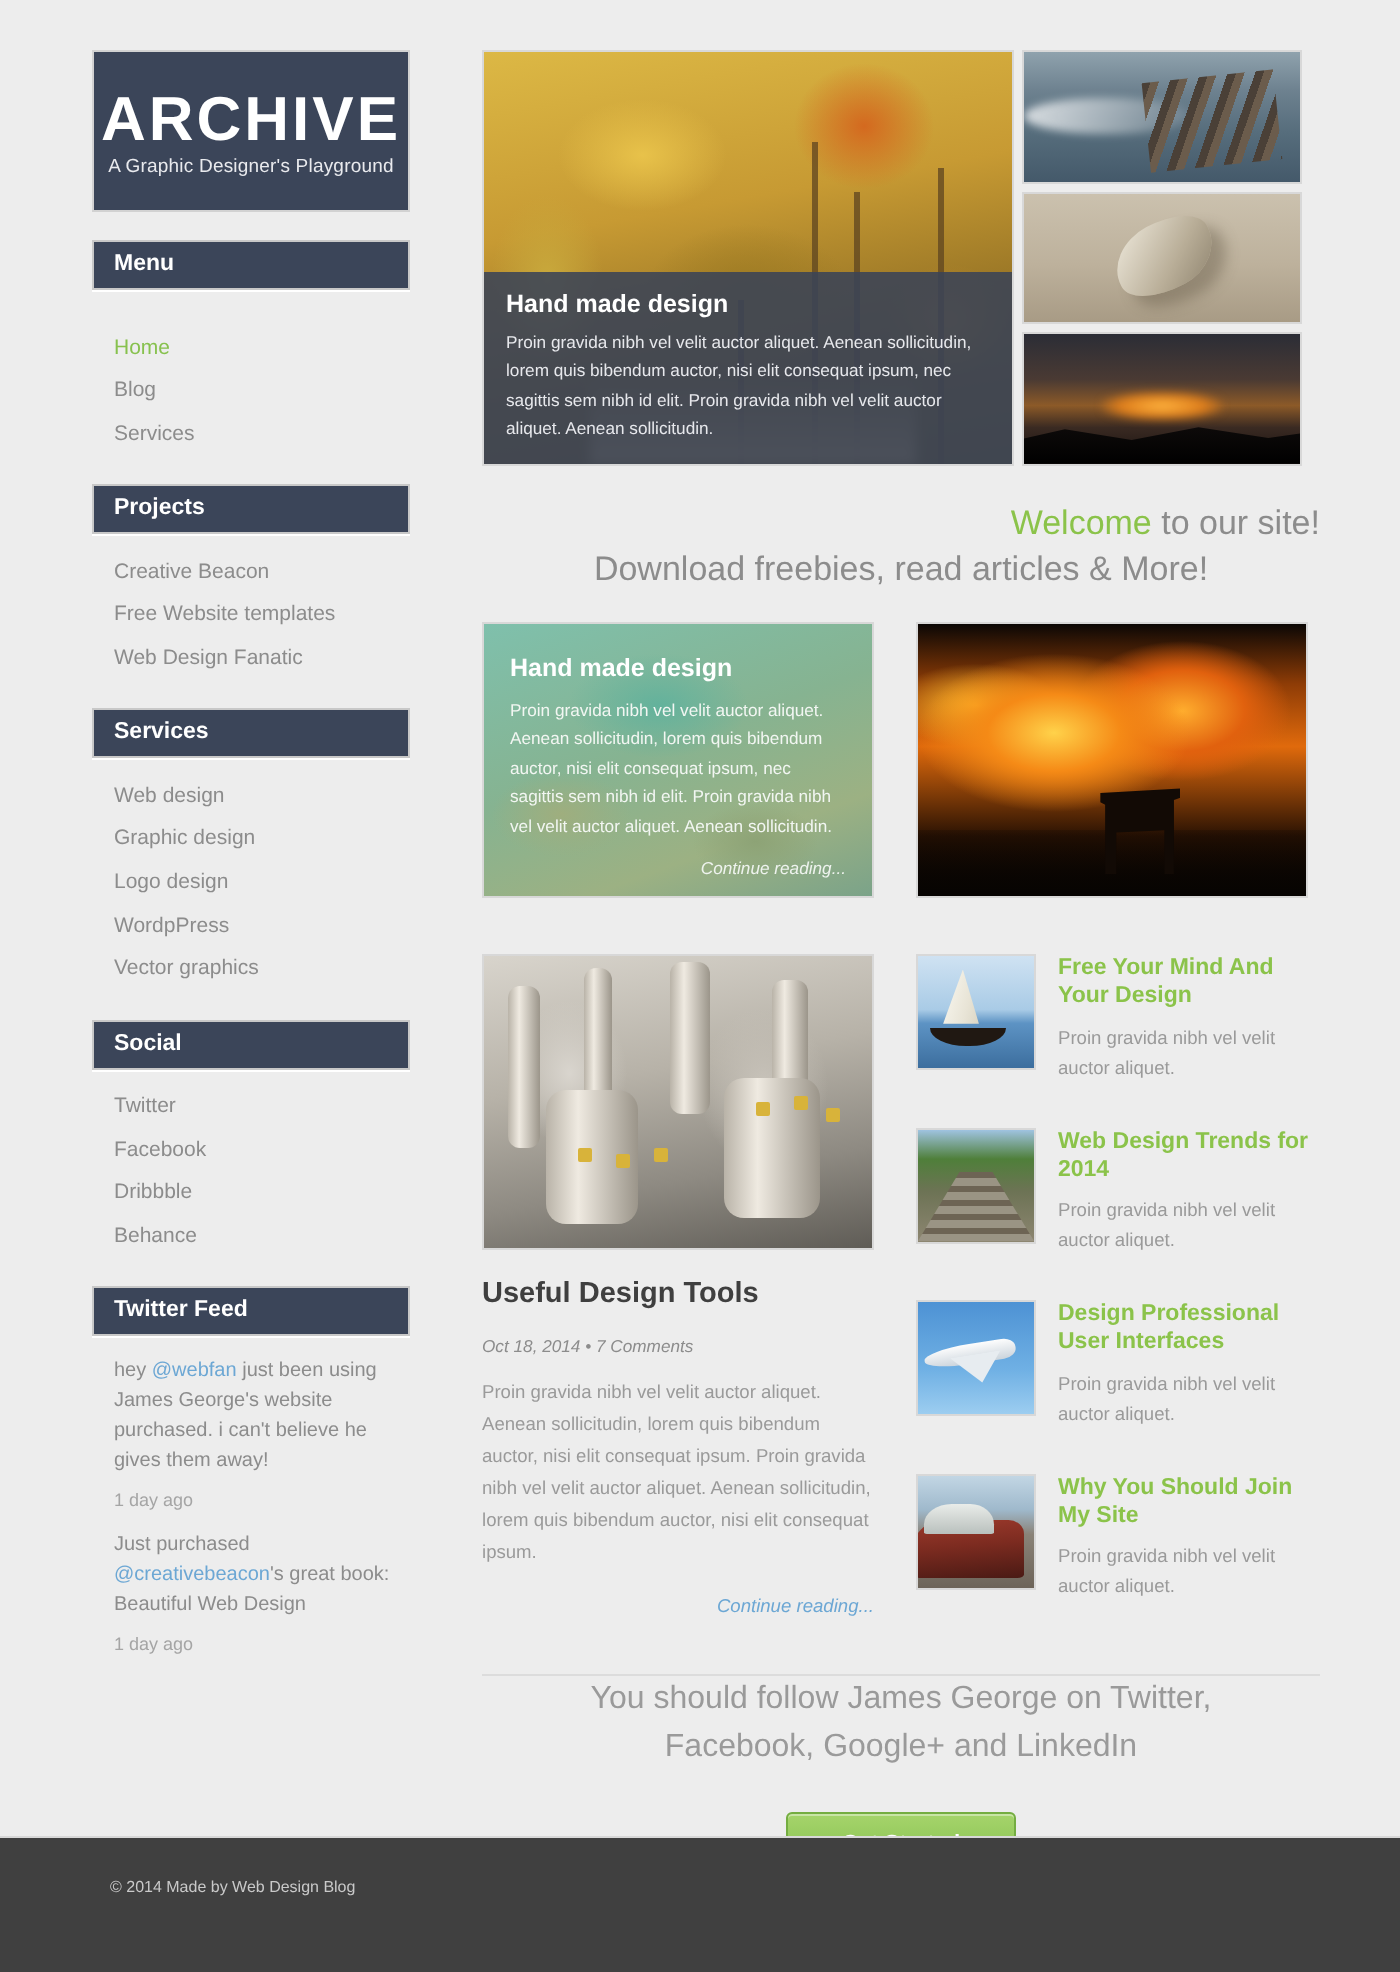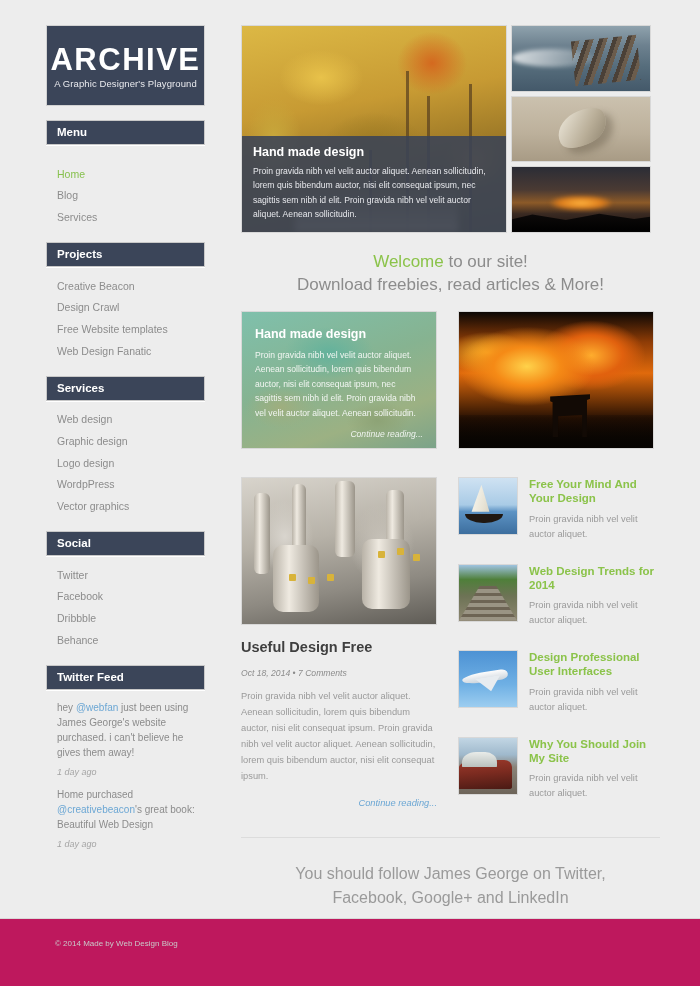--- a/index.html
+++ b/index.html
@@ -37,41 +37,41 @@
   }
   .sec-list { list-style: none; margin: 8px 0 0 0; }
   .sec-list li {
     font-size: 10.5px; color: #8c8c8c; padding: 3.5px 0 3.5px 11px;
     line-height: 1.4;
   }
   .sec-list li.active { color: #87c14e; margin-top: 18px; }
   .tweet { padding: 10px 6px 0 11px; }
   .tweet-text { font-size: 10px; color: #8c8c8c; line-height: 1.5; }
   .tweet-text .handle { color: #6ca7d4; }
-  .tweet-time { font-size: 9px; color: #a5a5a5; margin-top: 7px; font-style: italic; }
+  .tweet-time { font-size: 9px; color: #a5a5a5; margin-top: 7px; }
 
   
   .hero { display: flex; gap: 4px; }
   .hero-main {
     position: relative; width: 266px; height: 208px;
     border: 1px solid #d8d8d8; background: #caa03c; overflow: hidden;
   }
   .hero-side { display: flex; flex-direction: column; gap: 4px; width: 140px; }
   .hero-thumb { height: 66.6px; border: 1px solid #d8d8d8; overflow: hidden; position: relative; }
   .hero-cap {
     position: absolute; left: 0; right: 0; bottom: 0;
     background: rgba(58,67,86,.88); color: #fff;
     padding: 9px 11px 11px;
   }
   .hero-cap h3 { font-size: 12.5px; font-weight: bold; margin-bottom: 5px; }
   .hero-cap p { font-size: 8.6px; line-height: 1.65; color: #e7e8ec; }
 
   
   .welcome { text-align: center; padding: 19px 0 16px; }
-  .welcome .l1 { font-size: 17px; color: #8c8c8c; }
+  .welcome .l1 { font-size: 17px; color: #8c8c8c; text-align: right; }
   .welcome .l1 .hl { color: #8bc34a; }
   .welcome .l2 { font-size: 17px; color: #8c8c8c; margin-top: 3px; }
 
   
   .cards { display: flex; gap: 21px; }
   .card-green {
     position: relative; width: 196px; height: 138px;
     border: 1px solid #d8d8d8; overflow: hidden;
     background: linear-gradient(150deg,#8dbf8a 0%,#6fb39c 40%,#a9c49a 75%,#7eb08a 100%);
   }
@@ -107,35 +107,35 @@
   .art-thumb {
     width: 60px; height: 58px; flex: 0 0 60px;
     border: 1px solid #d8d8d8; overflow: hidden; position: relative;
   }
   .art-item h4 {
     font-size: 11.5px; color: #8bc34a; font-weight: bold; line-height: 1.25;
   }
   .art-item p { font-size: 9.3px; color: #9a9a9a; line-height: 1.6; margin-top: 6px; }
 
   
-  .cta { margin: 14px 0 0 0; padding-top: 24px; border-top: 1px solid #dcdcdc; text-align: center; }
+  .cta { margin: 14px 0 0 0; border-top: 1px solid #dcdcdc; text-align: center; }
   .cta-text { font-size: 16px; color: #9a9a9a; line-height: 1.5; }
   .cta-btn {
     display: inline-block; margin-top: 20px;
     background: linear-gradient(#a5d46b,#83be4c);
     border: 1px solid #74ad41; border-radius: 3px;
     color: #fff; font-size: 11px; font-weight: bold;
     padding: 9px 27px; box-shadow: inset 0 1px 0 rgba(255,255,255,.4);
     cursor: pointer;
   }
 
   
   .footer {
     position: absolute; left: 0; bottom: 0; width: 700px; height: 68px;
-    background: #be185d; border-top: 1px solid #d8d8d8;
+    background: #404040; border-top: 1px solid #d8d8d8;
   }
   .footer-text { color: #c9c9c9; font-size: 8px; padding: 20px 0 0 55px; }
 
   
   .ph { position: absolute; inset: 0; }
   
   .ph-autumn {
     background:
       radial-gradient(ellipse 60px 40px at 30% 25%, #e8c24a 0%, transparent 70%),
       radial-gradient(ellipse 50px 45px at 72% 18%, #d4691f 0%, transparent 70%),
@@ -291,21 +291,20 @@
       <div class="sec-head">Menu</div>
       <ul class="sec-list">
         <li class="active">Home</li>
         <li>Blog</li>
         <li>Services</li>
       </ul>
 
       <div class="sec-head">Projects</div>
       <ul class="sec-list">
         <li>Creative Beacon</li>
-        <li>Design Crawl</li>
         <li>Free Website templates</li>
         <li>Web Design Fanatic</li>
       </ul>
 
       <div class="sec-head">Services</div>
       <ul class="sec-list">
         <li>Web design</li>
         <li>Graphic design</li>
         <li>Logo design</li>
         <li>WordpPress</li>
@@ -319,21 +318,21 @@
         <li>Dribbble</li>
         <li>Behance</li>
       </ul>
 
       <div class="sec-head">Twitter Feed</div>
       <div class="tweet">
         <div class="tweet-text"><span>hey </span><span class="handle">@webfan</span><span> just been using James George's website purchased. i can't believe he gives them away!</span></div>
         <div class="tweet-time">1 day ago</div>
       </div>
       <div class="tweet">
-        <div class="tweet-text"><span>Home purchased </span><span class="handle">@creativebeacon</span><span>'s great book: Beautiful Web Design</span></div>
+        <div class="tweet-text"><span>Just purchased </span><span class="handle">@creativebeacon</span><span>'s great book: Beautiful Web Design</span></div>
         <div class="tweet-time">1 day ago</div>
       </div>
     </aside>
 
     <main class="content">
 
       <section class="hero">
         <div class="hero-main">
           <div class="ph ph-autumn">
             <div class="trunk" style="left:62%;height:78%"></div>
@@ -393,21 +392,21 @@
               <div class="cyl" style="left:16%;top:46%;width:46px;height:46%;border-radius:10px"></div>
               <div class="cyl" style="left:62%;top:42%;width:48px;height:48%;border-radius:10px"></div>
               <div class="gold" style="left:24%;top:66%"></div>
               <div class="gold" style="left:34%;top:68%"></div>
               <div class="gold" style="left:44%;top:66%"></div>
               <div class="gold" style="left:70%;top:50%"></div>
               <div class="gold" style="left:80%;top:48%"></div>
               <div class="gold" style="left:88%;top:52%"></div>
             </div>
           </div>
-          <h2 class="art-title">Useful Design Free</h2>
+          <h2 class="art-title">Useful Design Tools</h2>
           <div class="art-meta">Oct 18, 2014 • 7 Comments</div>
           <p class="art-body">Proin gravida nibh vel velit auctor aliquet. Aenean sollicitudin, lorem quis bibendum auctor, nisi elit consequat ipsum. Proin gravida nibh vel velit auctor aliquet. Aenean sollicitudin, lorem quis bibendum auctor, nisi elit consequat ipsum.</p>
           <div class="art-cont">Continue reading...</div>
         </article>
 
         <div class="art-list">
 
           <div class="art-item">
             <div class="art-thumb">
               <div class="ph ph-boat"></div>

